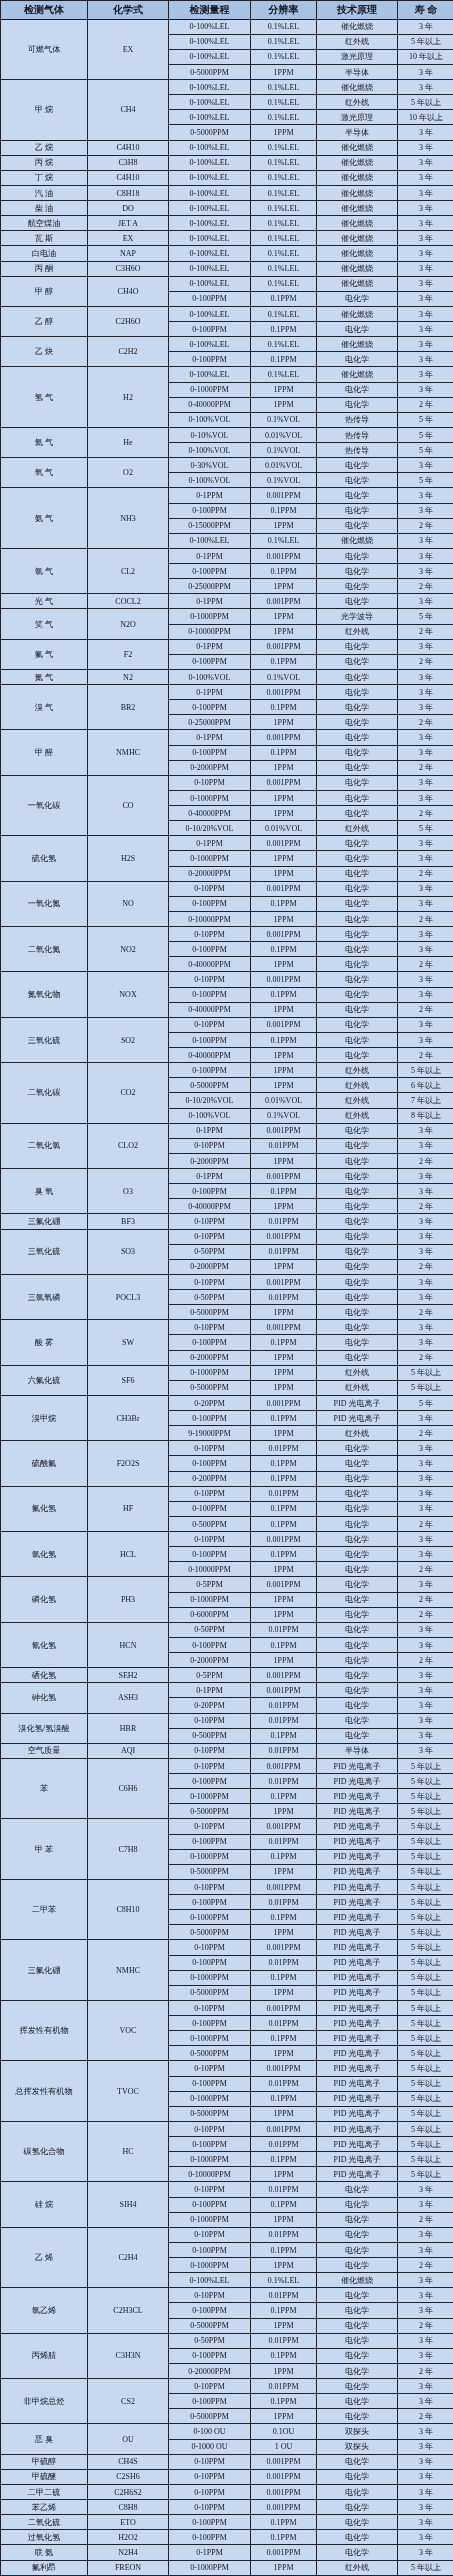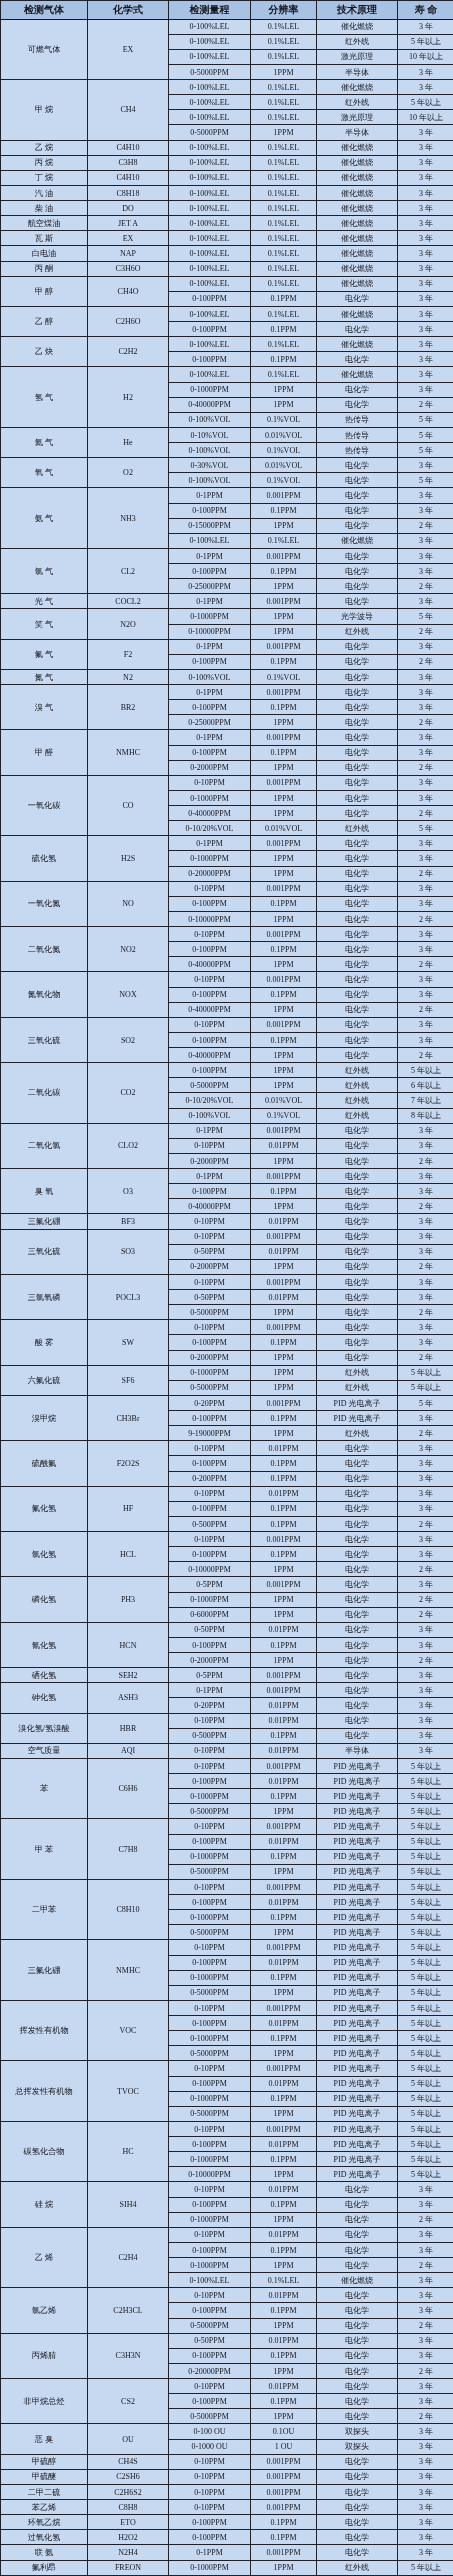--- a/index.html
+++ b/index.html
@@ -1184,21 +1184,21 @@
         </tr>
         <tr>
           <td class="gas-cell gs" rowspan="1">苯乙烯</td>
           <td class="formula-cell gs" rowspan="1">C8H8</td>
           <td class="gs">0-10PPM</td>
           <td class="gs">0.001PPM</td>
           <td class="gs">电化学</td>
           <td class="gs">3 年</td>
         </tr>
         <tr>
-          <td class="gas-cell gs" rowspan="1">环氧乙烷</td>
+          <td class="gas-cell gs" rowspan="1">二氧化硫</td>
           <td class="formula-cell gs" rowspan="1">ETO</td>
           <td class="gs">0-100PPM</td>
           <td class="gs">0.1PPM</td>
           <td class="gs">电化学</td>
           <td class="gs">3 年</td>
         </tr>
         <tr>
           <td class="gas-cell gs" rowspan="1">过氧化氢</td>
           <td class="formula-cell gs" rowspan="1">H2O2</td>
           <td class="gs">0-100PPM</td>

